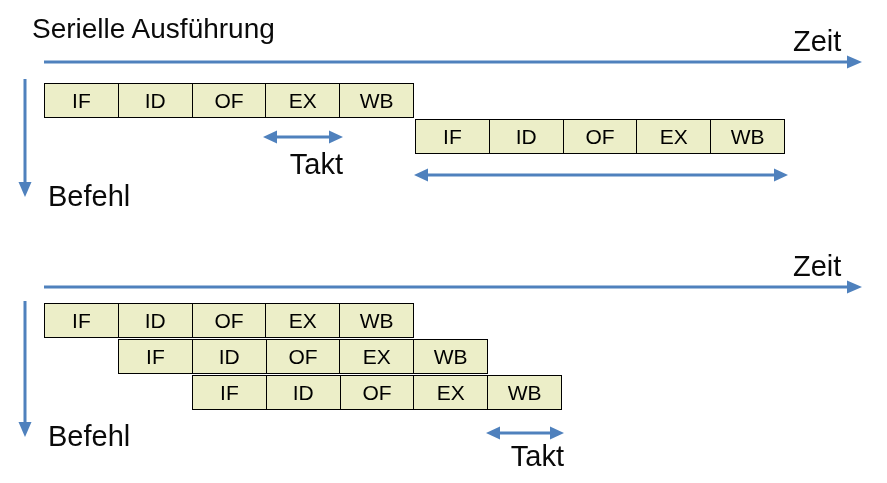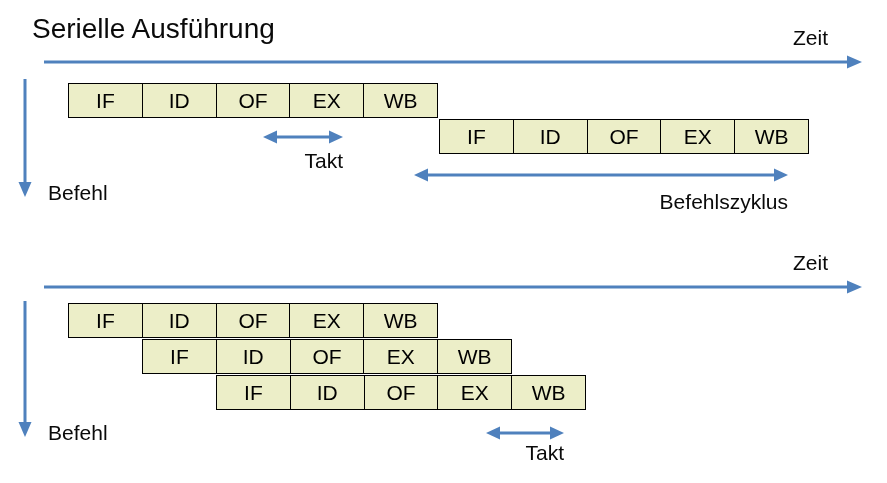--- a/index.html
+++ b/index.html
@@ -1,28 +1,27 @@
 <!DOCTYPE html>
 <html style="--box-fill: #ECEEC8; --box-border: #000000; --arrow: #4F81BD; --text: #0A0A0A;"><head>
 <meta charset="utf-8">
 <style>
   html,body{margin:0;padding:0;background:#fff;}
   .stage{
     position:relative;width:887px;height:483px;background:#fff;
     font-family:"Liberation Sans",sans-serif;color:#000;overflow:hidden;border-radius:19px;
   }
   .title{position:absolute;font-size:28px;line-height:1.1;color:#0a0a0a;white-space:nowrap;}
-  .lbl{position:absolute;font-size:21px;line-height:1.1;color:#0a0a0a;white-space:nowrap;}
+  .lbl{position:absolute;font-size:29px;line-height:1.1;color:#0a0a0a;white-space:nowrap;}
   .lbl.center{text-align:right;}
   .prow{
     position:absolute;display:flex;
     background:var(--box-fill,#ECEEC8);
     border:1.5px solid var(--box-border,#000);
     box-sizing:content-box;
-    margin-left:24px;
   }
   .pcell{
     width:72.8px;height:33px;display:flex;align-items:center;justify-content:center;
     font-size:21px;border-left:1.5px solid var(--box-border,#000);
   }
   .pcell:first-child{border-left:none;}
   svg.arr{position:absolute;overflow:visible;}
 </style>
 </head>
 <body>
@@ -66,21 +65,20 @@
     <polygon points="14,1.5 0,8 14,14.5" fill="#4F81BD"></polygon>
     <polygon points="66,1.5 80,8 66,14.5" fill="#4F81BD"></polygon>
   </svg>
   <div class="lbl center" style="left:263px;top:149px;width:80px">Takt</div>
 
   <svg class="arr" style="left:414px;top:167px" width="374" height="16">
     <line x1="13" y1="8" x2="361" y2="8" stroke-width="3" stroke="#4F81BD"></line>
     <polygon points="14,1.5 0,8 14,14.5" fill="#4F81BD"></polygon>
     <polygon points="360,1.5 374,8 360,14.5" fill="#4F81BD"></polygon>
   </svg>
-  <div class="lbl center" style="left:414px;top:190px;width:374px">Befehlszyklus</div>
 
 
   <div class="lbl" style="left:793px;top:251px">Zeit</div>
 
   <svg class="arr" style="left:44px;top:279px" width="820" height="16">
     <line x1="0" y1="8" x2="803" y2="8" stroke-width="3" stroke="#4F81BD"></line>
     <polygon points="803,1.5 818,8 803,14.5" fill="#4F81BD"></polygon>
   </svg>
 
   <svg class="arr" style="left:15px;top:301px" width="20" height="138">

